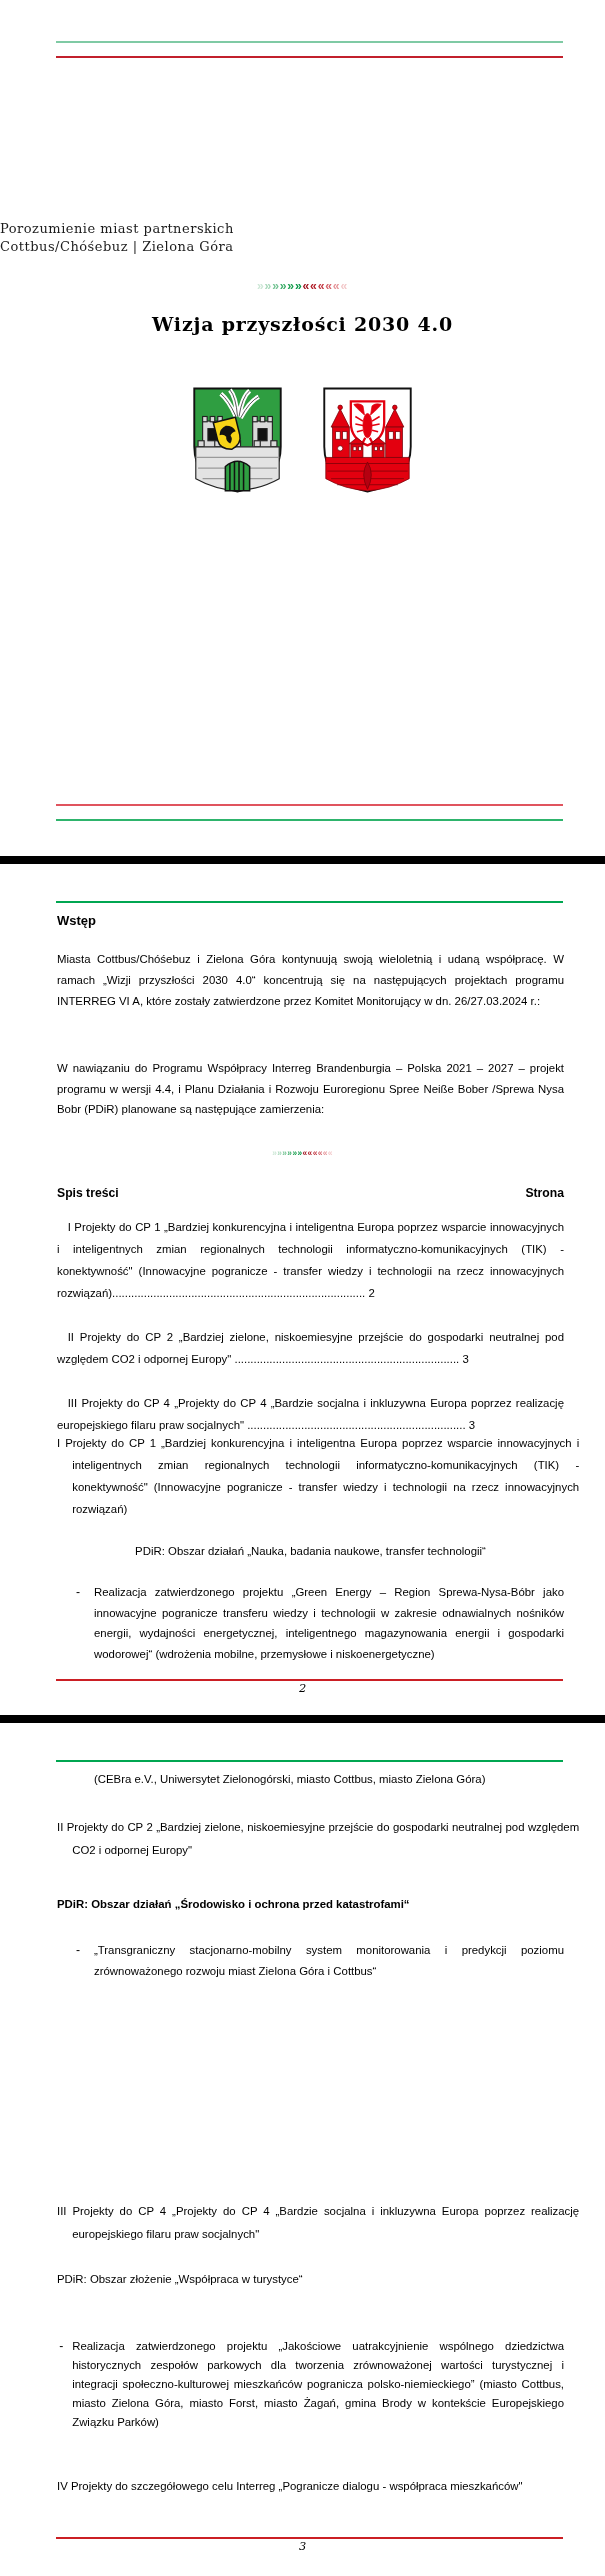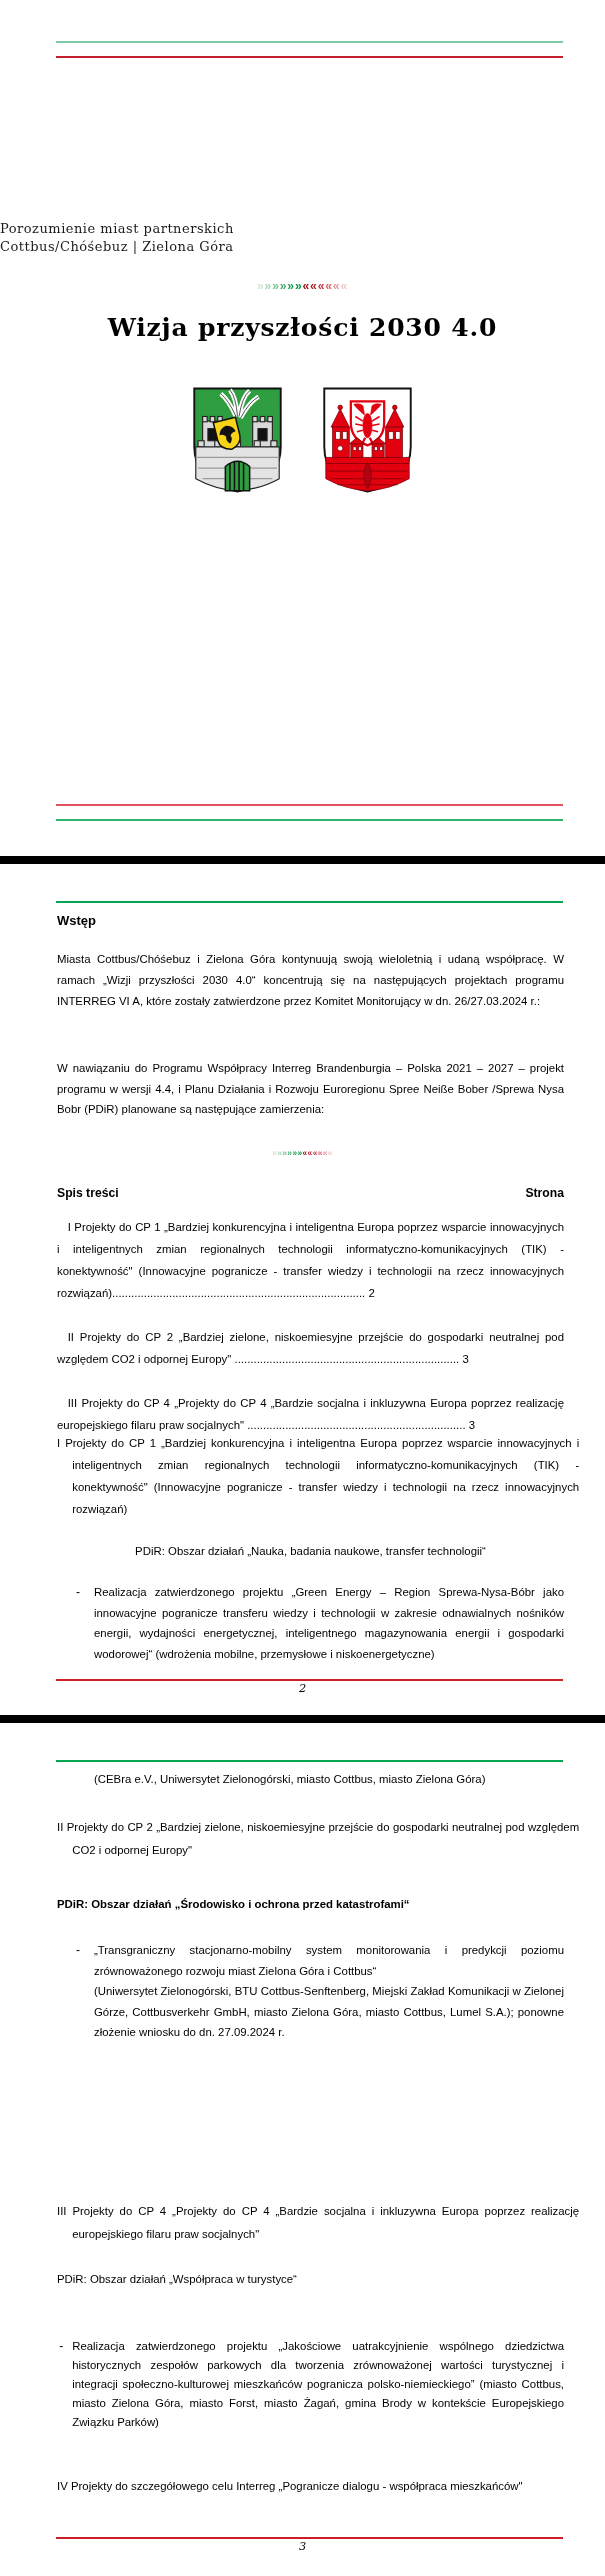--- a/index.html
+++ b/index.html
@@ -6,21 +6,21 @@
   .doc{position:relative;width:605px;height:2576px;background:#fff;overflow:hidden;
        font-family:"Liberation Sans",sans-serif;color:#000;}
   .page{position:absolute;left:0;width:605px;background:#fff;}
   .abs{position:absolute;}
   .rule{position:absolute;left:56px;width:507px;}
   .pagebreak{position:absolute;left:0;width:605px;height:7.6px;background:#000;}
 
   
   .subtitle{font-family:"DejaVu Serif",serif;font-size:13px;line-height:18.3px;
             letter-spacing:0.5px;text-align:left;width:605px;color:#1c1c1c;}
-  .main-title{font-family:"DejaVu Serif",serif;font-weight:700;font-size:25px;
+  .main-title{font-family:"DejaVu Serif",serif;font-weight:700;font-size:19px;
               letter-spacing:0.8px;text-align:center;width:605px;}
   .arrows{width:605px;text-align:center;font-weight:700;letter-spacing:0.8px;user-select:none;}
   .arrows-lg{font-size:12.2px;}
   .arrows-sm{font-size:8.4px;letter-spacing:0.4px;}
   .coats{left:0;width:605px;display:flex;justify-content:center;gap:39px;}
 
   
   .bodytxt{font-size:11.4px;text-align:justify;width:507px;left:57px;}
   .bold{font-weight:400;}
   .lh275{line-height:21px;}
@@ -188,26 +188,25 @@
 
     <p class="abs bodytxt lh27" style="top:46px;margin:0;padding-left:37px;text-align:left;">(CEBra e.V., Uniwersytet Zielonogórski, miasto Cottbus, miasto Zielona Góra)</p>
 
     <p class="abs bodytxt bold lh30 hang20" style="top:93px;margin:0;">II Projekty do CP 2 „Bardziej zielone, niskoemiesyjne przejście do gospodarki neutralnej pod względem CO2 i odpornej Europy"</p>
 
     <p class="abs bodytxt lh27" style="top:171px;margin:0;text-align:left;font-weight:bold;">PDiR: Obszar działań „Środowisko i ochrona przed katastrofami“</p>
 
     <div class="abs bullet lh27" style="top:217px;">
       <span class="dash">-</span>
       <span class="btxt lh27">„Transgraniczny stacjonarno-mobilny system monitorowania i predykcji poziomu zrównoważonego rozwoju miast Zielona Góra i Cottbus“</span>
-      <span class="btxt lh27">(Uniwersytet Zielonogórski, BTU Cottbus-Senftenberg, Miejski Zakład Komunikacji w Zielonej Górze, Cottbusverkehr GmbH, miasto Zielona Góra, miasto Cottbus, Lumel S.A.); ponowne złożenie wniosku do dn. 27.09.2024 r.</span>
     </div>
 
     <p class="abs bodytxt bold lh30 hang20" style="top:477px;margin:0;">III Projekty do CP 4 „Projekty do CP 4 „Bardzie socjalna i inkluzywna Europa poprzez realizację europejskiego filaru praw socjalnych"</p>
 
-    <p class="abs bodytxt lh27" style="top:546px;margin:0;text-align:left;">PDiR: Obszar działań „Współpraca w turystyce“</p>
+    <p class="abs bodytxt lh27" style="top:546px;margin:0;text-align:left;">PDiR: Obszar złożenie „Współpraca w turystyce“</p>
 
     <div class="abs bullet bullet2 lh25" style="top:614px;">
       <span class="dash">-</span>
       <span class="btxt lh25">Realizacja zatwierdzonego projektu „Jakościowe uatrakcyjnienie wspólnego dziedzictwa historycznych zespołów parkowych dla tworzenia zrównoważonej wartości turystycznej i integracji społeczno-kulturowej mieszkańców pogranicza polsko-niemieckiego” (miasto Cottbus, miasto Zielona Góra, miasto Forst, miasto Żagań, gmina Brody w kontekście Europejskiego Związku Parków)</span>
     </div>
 
     <p class="abs bodytxt bold lh30 hang20" style="top:752px;margin:0;">IV Projekty do szczegółowego celu Interreg „Pogranicze dialogu - współpraca mieszkańców"</p>
 
     <div class="rule" style="top:814px;height:1.5px;background:#cb1f24;"></div>
     <div class="abs pagenum" style="top:816px;">3</div>

